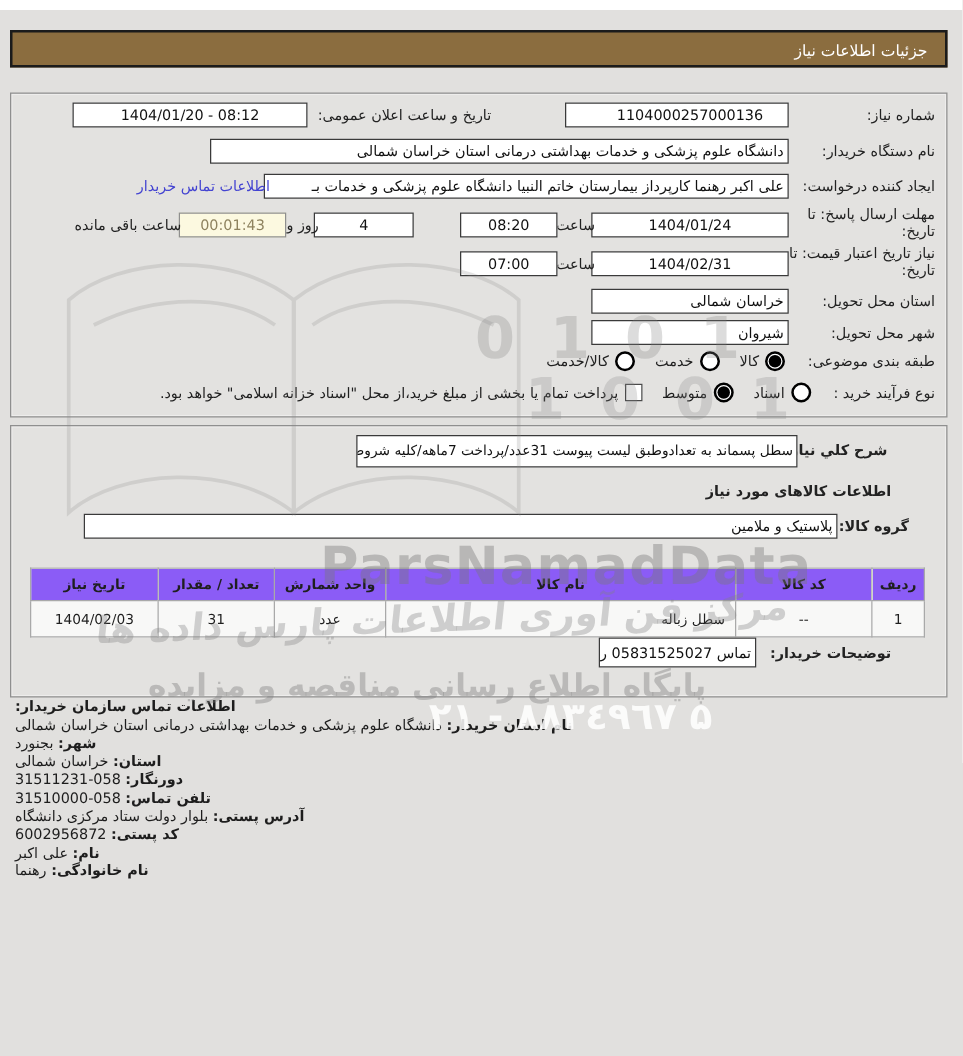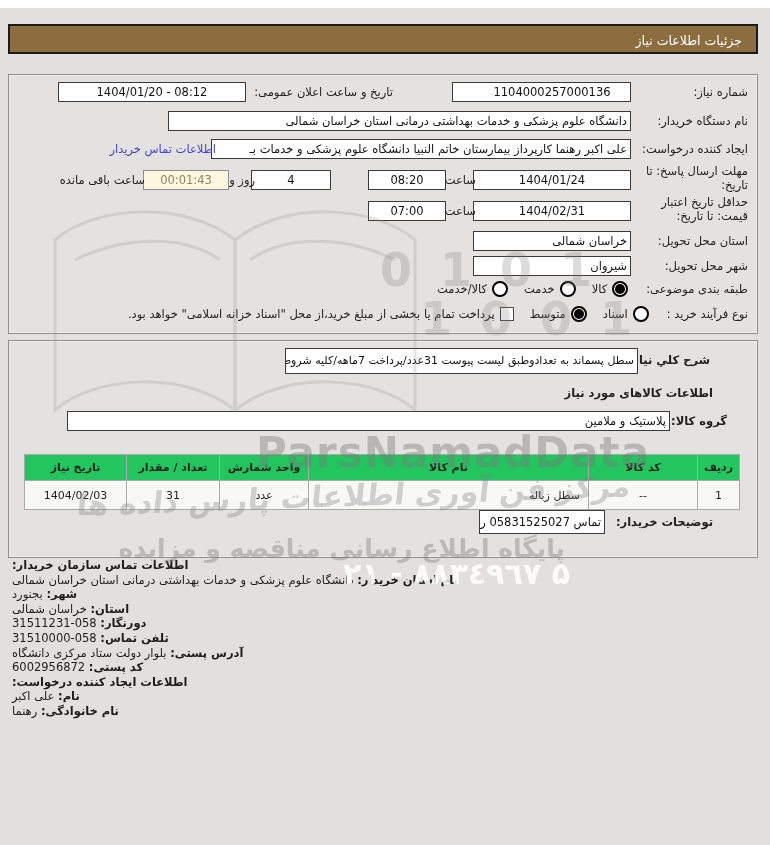--- a/index.html
+++ b/index.html
@@ -41,21 +41,21 @@
   
   .optrow{position:absolute;display:flex;align-items:center;}
   .radio{width:12px;height:12px;border:2px solid #000;border-radius:50%;background:#fff;display:inline-block;position:relative;flex:0 0 auto;}
   .radio.on::after{content:"";position:absolute;inset:1px;background:#000;border-radius:50%;}
   .checkbox{width:12px;height:12px;border:1px solid #4a4a4a;background:#fff;display:inline-block;flex:0 0 auto;}
   .optlabel{font-size:11.5px;margin:0 5px 0 16px;white-space:nowrap;}
   .optlabel.tight{margin-left:8px;}
   
   .goods-table{position:absolute;border-collapse:collapse;table-layout:fixed;background:#fafafa;}
   .goods-table th,.goods-table td{border:1px solid #a9a9a9;font-size:11px;padding:0 4px;overflow:hidden;white-space:nowrap;}
-  .goods-table th{height:25px;font-weight:bold;background:#22c55e;text-align:center;}
+  .goods-table th{height:25px;font-weight:bold;background:#8b5cf6;text-align:center;}
   .goods-table td{height:28px;text-align:center;background:#f8f8f7;}
   .goods-table td.name{text-align:right;padding-right:8px;}
   
   .contact{position:absolute;top:558px;right:12px;left:12px;text-align:left;font-size:11.5px;line-height:14.6px;color:#1d1d1d;}
   .contact .bl{font-weight:bold;}
   
   .wm{position:absolute;pointer-events:none;user-select:none;}
   .wm-brand{top:428px;right:120px;font-size:42px;font-weight:bold;color:rgba(120,120,120,0.40);letter-spacing:1px;direction:ltr;font-family:"DejaVu Sans",sans-serif;}
   .wm-fa1{top:478px;right:140px;font-size:30px;font-weight:bold;color:rgba(130,130,130,0.35);transform:skewX(-8deg) rotate(-2deg);}
   .wm-fa2{top:534px;right:205px;font-size:25px;font-weight:bold;color:rgba(125,125,125,0.40);}
@@ -105,21 +105,21 @@
   </div>
   <div class="fld ctr" style="top:95px;right:426px;width:72px;">
     <span>4</span>
   </div>
   <span class="lbl" style="top:98px;right:502px;">روز و</span>
   <div class="fld ctr countdown" style="top:95px;right:528px;width:78px;">
     <span class="ltr">00:01:43</span>
   </div>
   <span class="lbl" style="top:98px;right:612px;">ساعت باقی مانده</span>
 
-  <span class="lbl wrap" style="top:120px;right:9px;">حداقل تاریخ اعتبار قیمت: تا تاریخ:</span>
+  <span class="lbl wrap" style="top:120px;right:9px;">نیاز تاریخ اعتبار قیمت: تا تاریخ:</span>
   <div class="fld ctr" style="top:126px;right:126px;width:150px;">
     <span class="ltr">1404/02/31</span>
   </div>
   <span class="lbl" style="top:129px;right:281px;">ساعت</span>
   <div class="fld ctr" style="top:126px;right:311px;width:70px;">
     <span class="ltr">07:00</span>
   </div>
 
   <span class="lbl" style="top:159px;right:9px;">استان محل تحویل:</span>
   <div class="fld rgt" style="top:156px;right:126px;width:150px;">
@@ -226,21 +226,20 @@
     <span class="ltr">31510000-058</span>
   </div>
   <div>
     <span class="bl">آدرس پستی:</span>
     <span>بلوار دولت ستاد مرکزی دانشگاه</span>
   </div>
   <div>
     <span class="bl">کد پستی:</span>
     <span class="ltr">6002956872</span>
   </div>
-  <div><span class="bl">اطلاعات ایجاد کننده درخواست:</span></div>
   <div>
     <span class="bl">نام:</span>
     <span>علی اکبر</span>
   </div>
   <div>
     <span class="bl">نام خانوادگی:</span>
     <span>رهنما</span>
   </div>
 </div>
 

